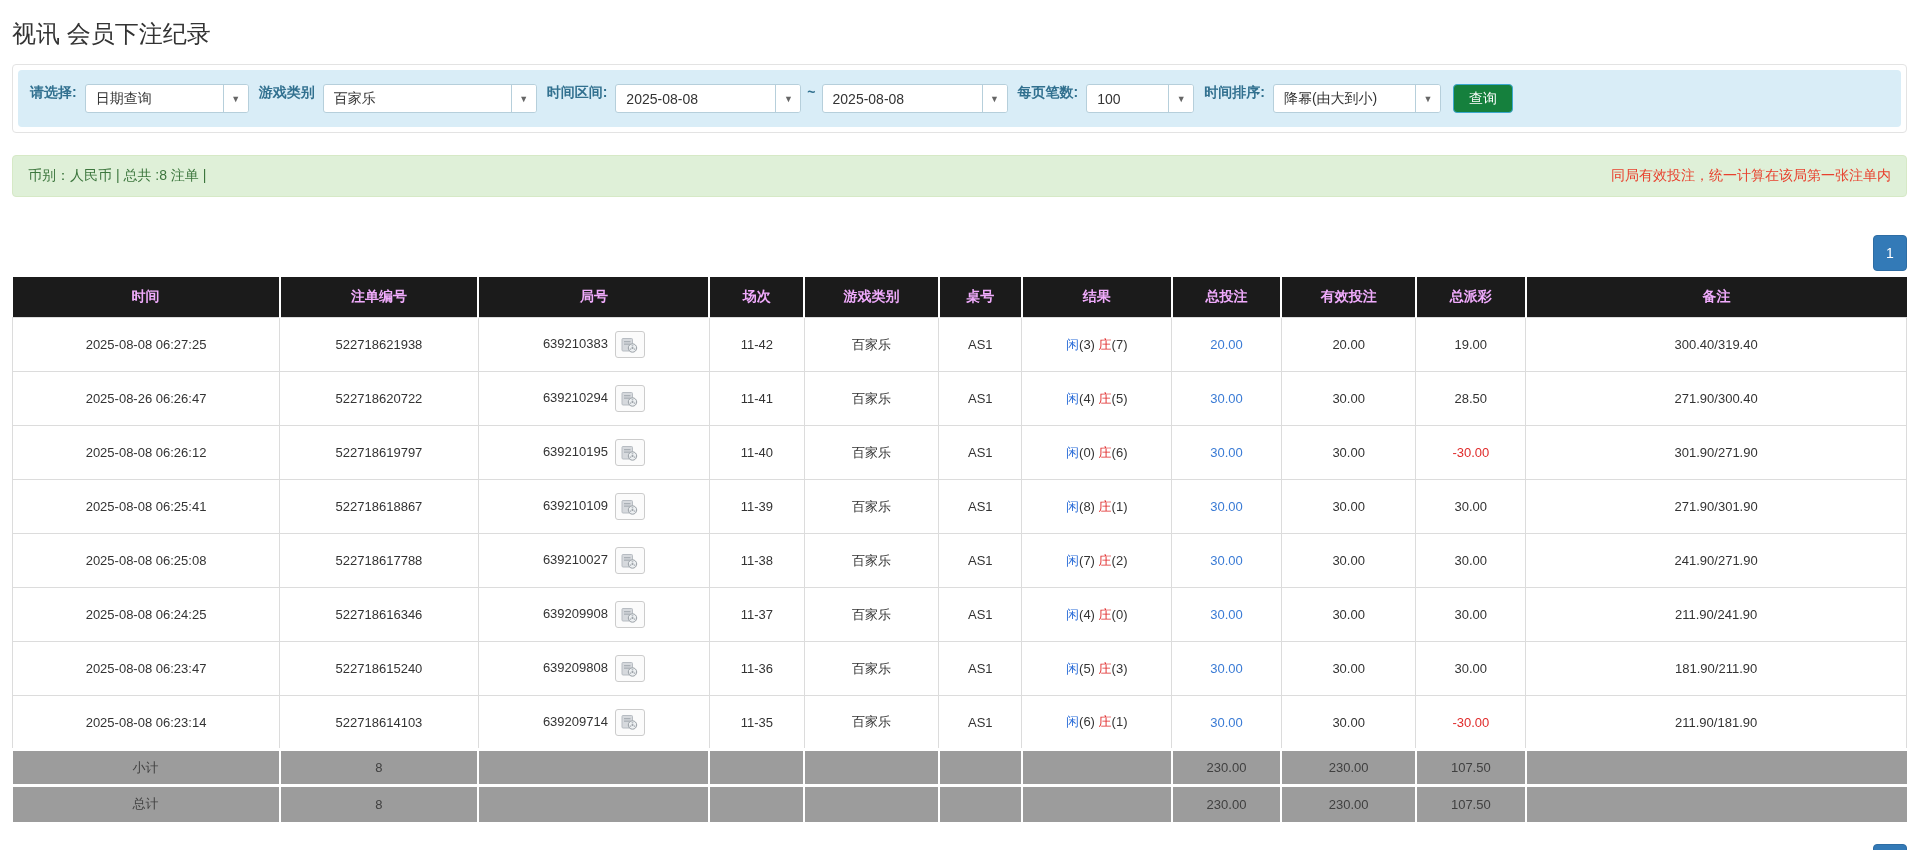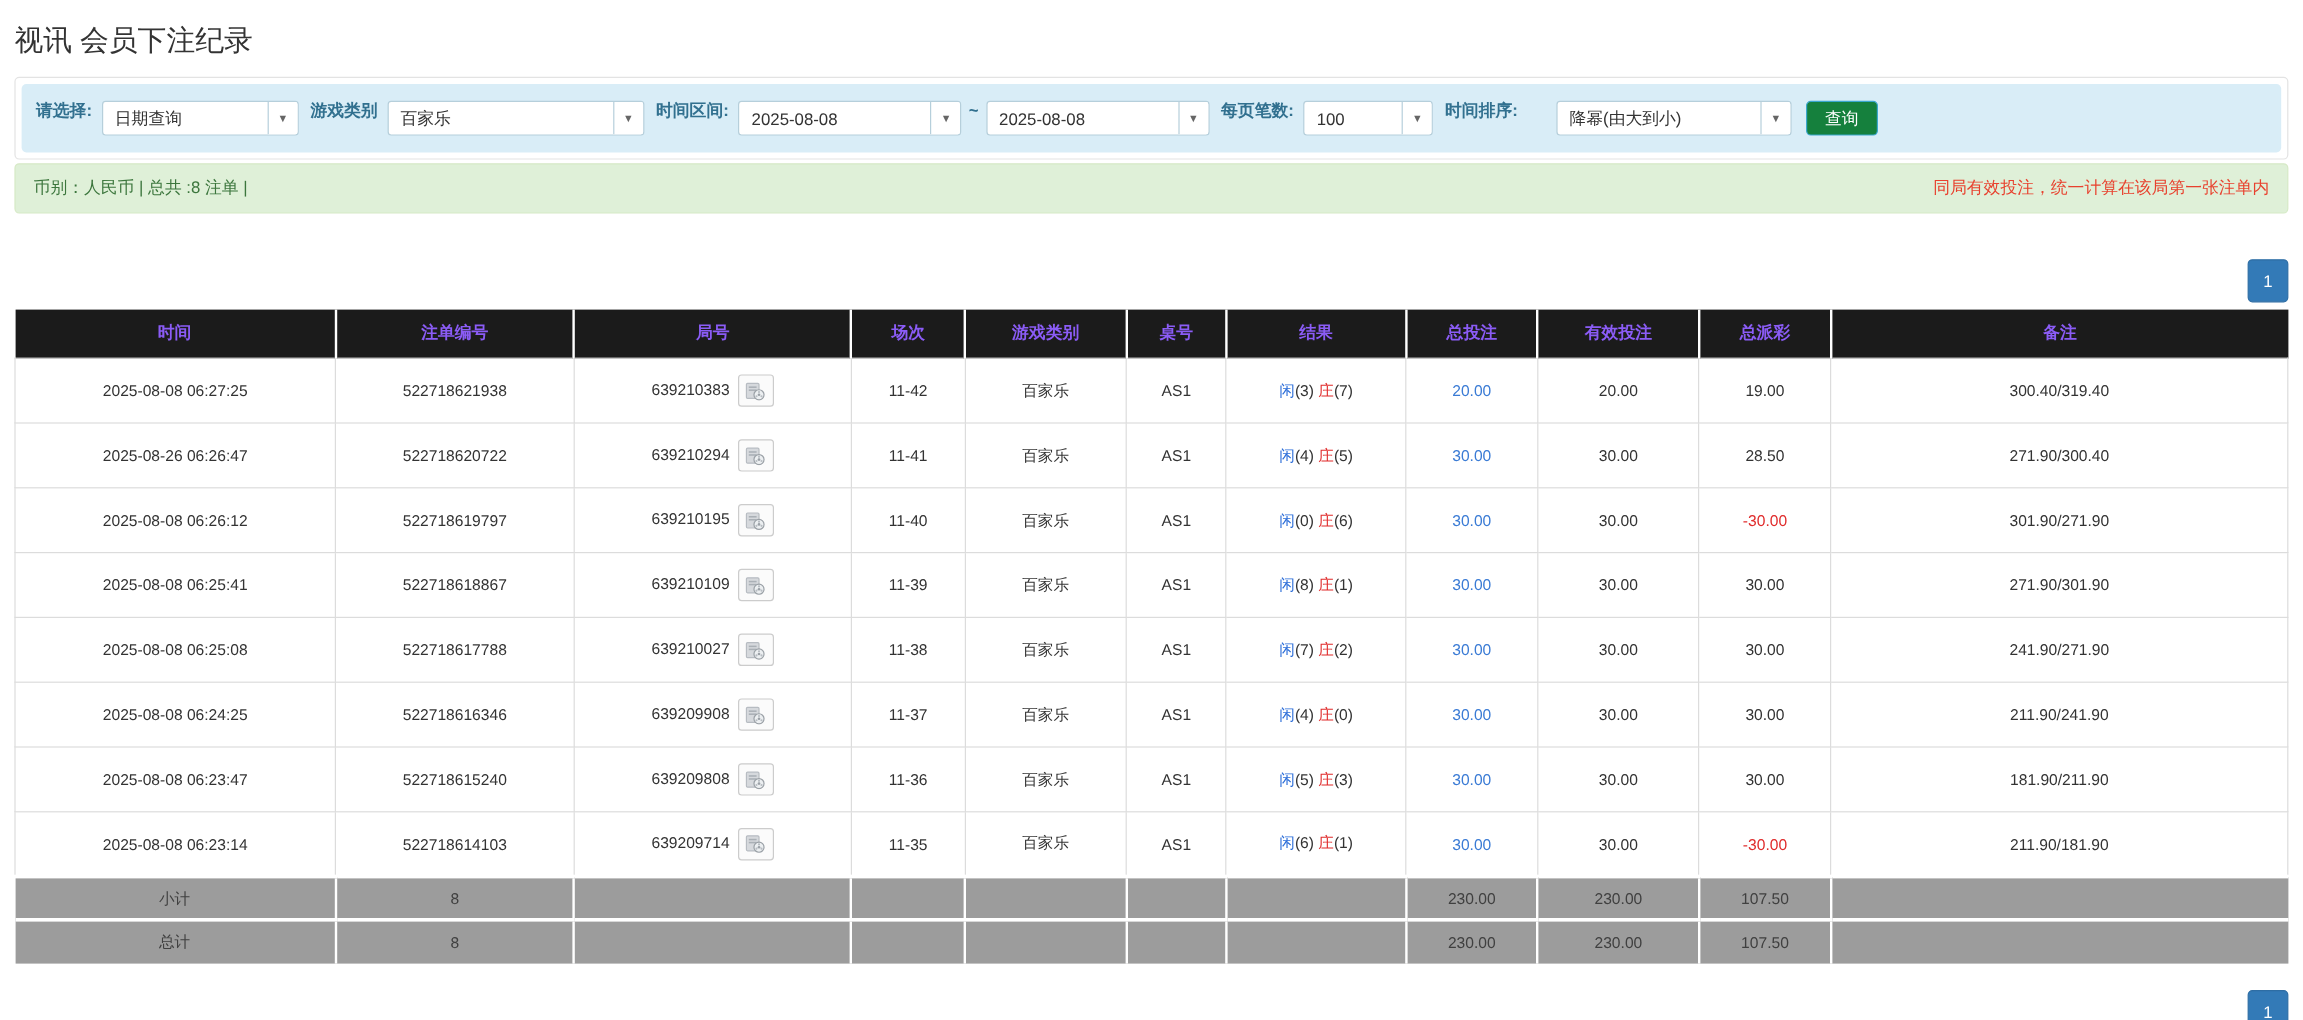--- a/index.html
+++ b/index.html
@@ -12,41 +12,41 @@
   
   .filter-panel { border: 1px solid #e3e3e3; border-radius: 4px; background: #fff; padding: 5px; }
   .filter-bar { background: #d9edf7; border-radius: 4px; padding: 14px 12px; display: flex; }
   .flabel { color: #31708f; font-weight: bold; font-size: 14px; white-space: nowrap; margin: 0 8px 0 10px; }
   .dropdown { display: flex; align-items: stretch; background: #fff; border: 1px solid #b6cfdb;
     border-radius: 3px; height: 29px; overflow: hidden; cursor: pointer; }
   .dd-value { flex: 1; display: flex; align-items: center; padding: 0 10px; font-size: 14px; color: #333; white-space: nowrap; }
   .dd-arrow { width: 25px; border-left: 1px solid #b6cfdb; display: flex; align-items: center; justify-content: center;
     color: #666; font-size: 9px; background: #fff; }
   .w-select { width: 164px; gap: 32px; } .w-game { width: 214px; } .w-date { width: 186px; }
-  .w-pp { width: 108px; } .w-sort { width: 196px; margin-left: 24px; }
+  .w-pp { width: 108px; } .w-sort { width: 168px; }
   .tilde { color: #31708f; font-weight: bold; font-size: 14px; margin: 0 6px; }
   .search-btn { margin-left: 12px; background: #15803d; border: 1px solid #3ba7ce; color: #fff;
     font-size: 14px; height: 29px; padding: 0 15px; border-radius: 4px; cursor: pointer; }
 
   
-  .alert-bar { margin-top: 3px; background: #dff0d8; border: 1px solid #d6e9c6; border-radius: 4px;
+  .alert-bar { margin-top: 22px; background: #dff0d8; border: 1px solid #d6e9c6; border-radius: 4px;
     padding: 11px 15px; display: flex; justify-content: space-between; align-items: center; }
   .alert-left { color: #3c763d; font-size: 14px; }
   .alert-right { color: #e8412e; font-size: 14px; }
 
   
   .pagi { display: flex; justify-content: flex-end; }
   .pagi-top { margin: 38px 0 6px; }
   .pagi-bottom { margin: 22px 0 0; }
   .page-btn { min-width: 34px; height: 36px; background: #337ab7; border: 1px solid #2e6da4; border-radius: 4px;
     color: #fff; font-size: 14px; display: flex; align-items: center; justify-content: center; cursor: pointer; }
 
   
   table { width: 100%; border-collapse: collapse; table-layout: fixed; }
-  thead th { background: #1b1b1b; color: #8b5cf6; font-size: 14px; font-weight: bold;
+  thead th { background: #1b1b1b; color: #f0abfc; font-size: 14px; font-weight: bold;
     padding: 11px 2px; border-right: 2px solid #fff; }
   thead th:last-child { border-right: none; }
   tbody.data td { border: 1px solid #dcdcdc; height: 54px; text-align: center;
     font-size: 13px; color: #333; background: #fff; }
   .round-cell { white-space: nowrap; }
   .icon-btn { display: inline-flex; align-items: center; justify-content: center; width: 30px; height: 27px;
     border: 1px solid #ccc; border-radius: 3px; background: #fbfbfb; margin-left: 7px; vertical-align: middle; cursor: pointer; }
   .bet-link { color: #3a7bd5; text-decoration: none; cursor: pointer; }
   .result-xian { color: #2a6cd8; }
   .result-zhuang { color: #e02b2b; }

